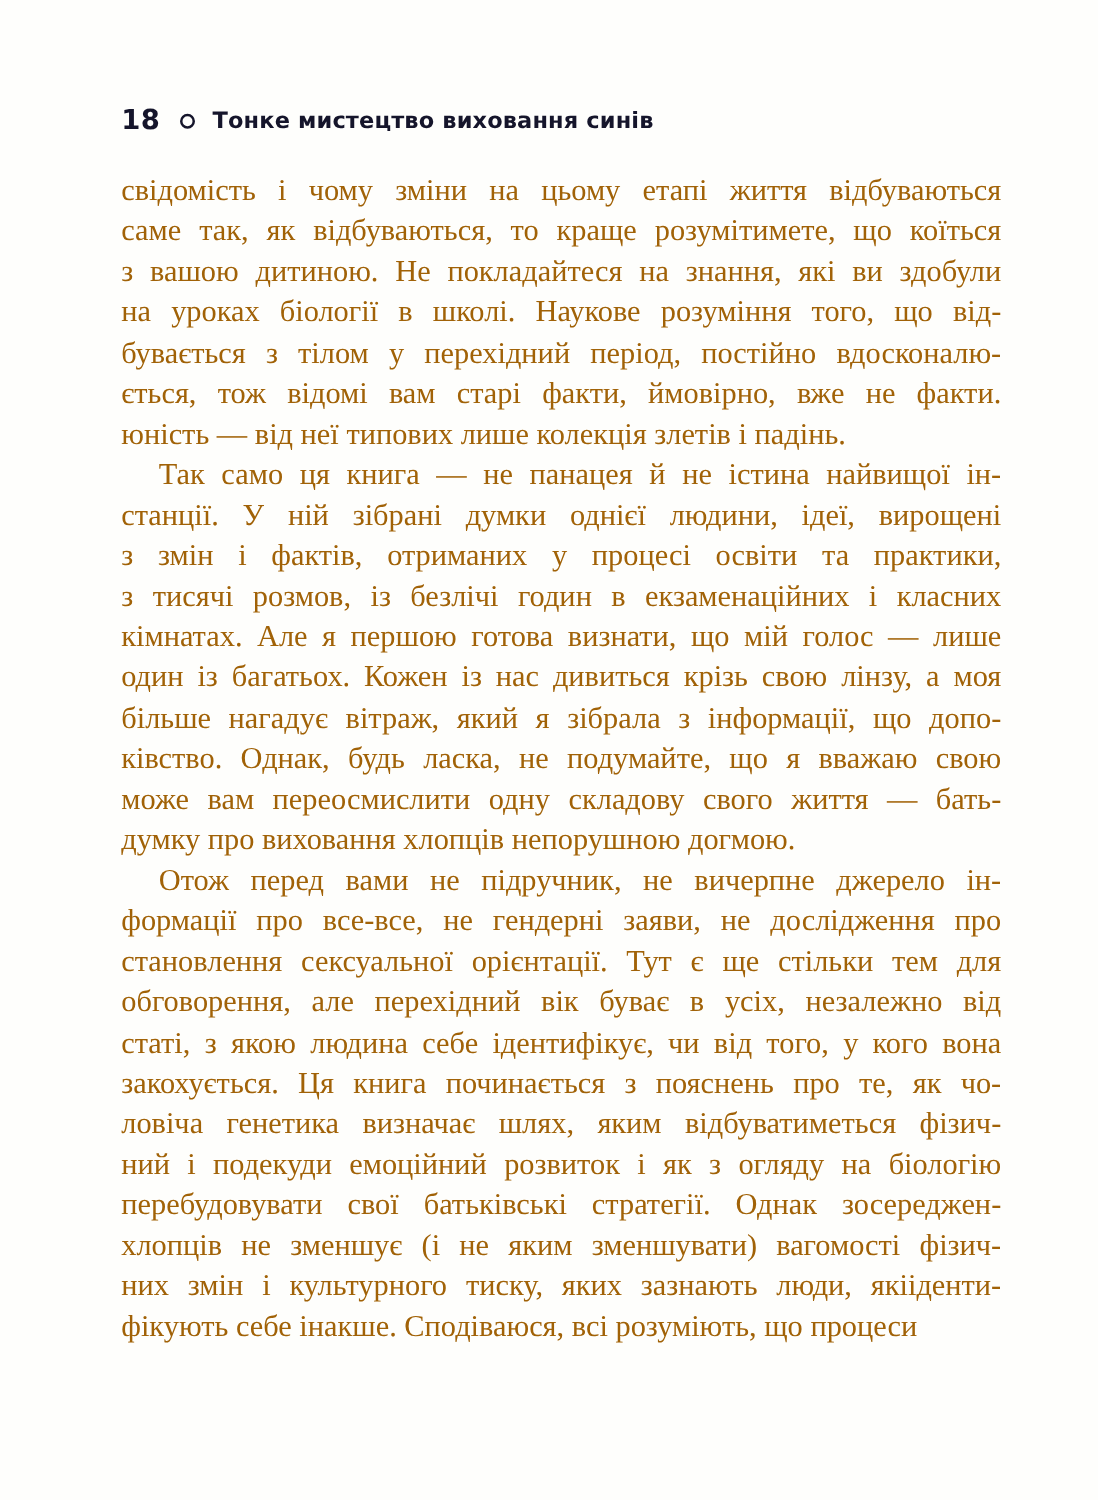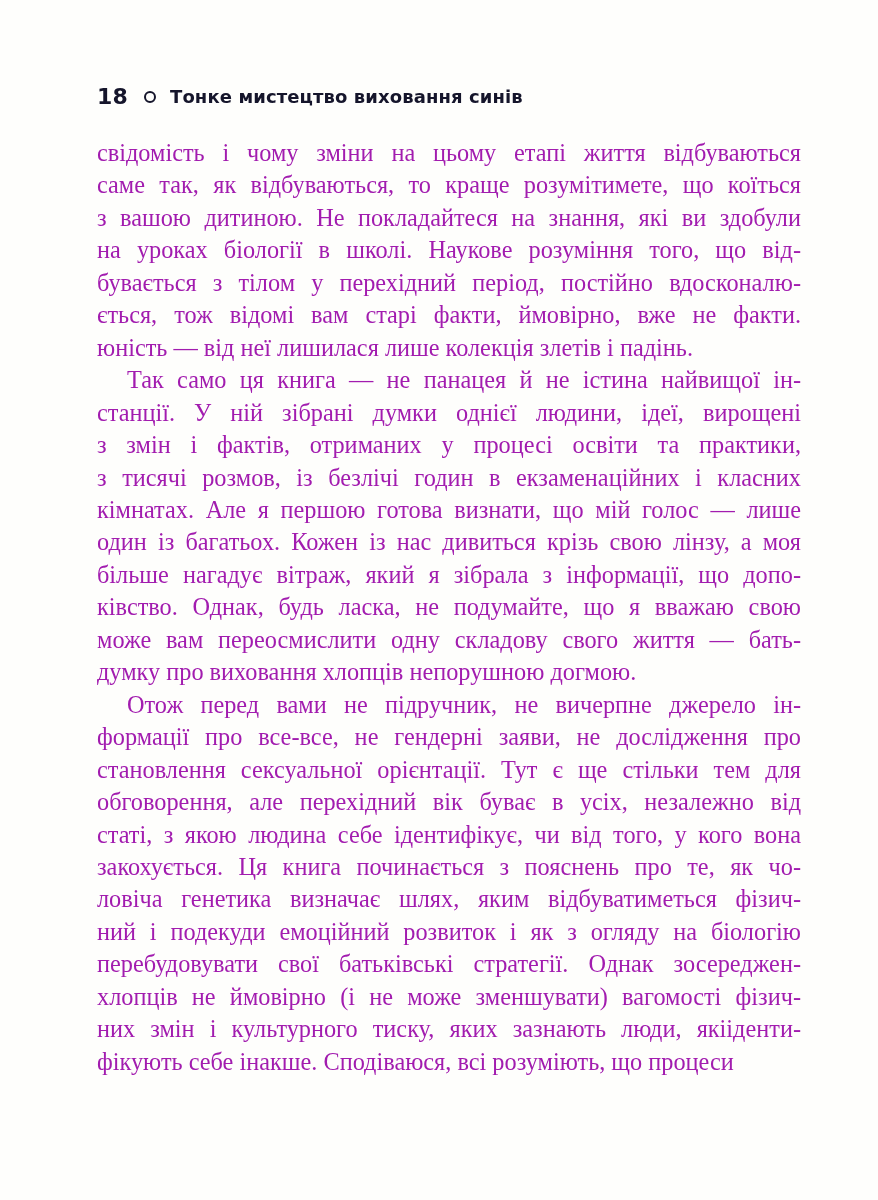--- a/index.html
+++ b/index.html
@@ -63,21 +63,21 @@
   
   .textblock {
     position: absolute;
     left: 97px;
     top: 137px;
     width: 704px;
   }
 
   .para {
     margin: 0;
-    color: #a21caf;
+    color: #a16207;
     font-size: 24.3px;
     line-height: 32.45px;
     text-align: justify;
     text-align-last: left;
     -webkit-hyphens: none;
     hyphens: none;
     word-spacing: 0px;
   }
   .para .ln {
     display: block;
@@ -110,21 +110,21 @@
   </div>
 
   <div class="textblock">
       <p class="para">
         <span class="ln j">свідомість і чому зміни на цьому етапі життя відбуваються</span>
         <span class="ln j">саме так, як відбуваються, то краще розумітимете, що коїться</span>
         <span class="ln j">з вашою дитиною. Не покладайтеся на знання, які ви здобули</span>
         <span class="ln j">на уроках біології в школі. Наукове розуміння того, що від-</span>
         <span class="ln j">бувається з тілом у перехідний період, постійно вдосконалю-</span>
         <span class="ln j">ється, тож відомі вам старі факти, ймовірно, вже не факти.</span>
-        <span class="ln last">юність — від неї лишилася лише колекція злетів і падінь.</span>
+        <span class="ln last">юність — від неї типових лише колекція злетів і падінь.</span>
       </p>
       <p class="para indent">
         <span class="ln j">Так само ця книга — не панацея й не істина найвищої ін-</span>
         <span class="ln j">станції. У ній зібрані думки однієї людини, ідеї, вирощені</span>
         <span class="ln j">з змін і фактів, отриманих у процесі освіти та практики,</span>
         <span class="ln j">з тисячі розмов, із безлічі годин в екзаменаційних і класних</span>
         <span class="ln j">кімнатах. Але я першою готова визнати, що мій голос — лише</span>
         <span class="ln j">один із багатьох. Кожен із нас дивиться крізь свою лінзу, а моя</span>
         <span class="ln j">більше нагадує вітраж, який я зібрала з інформації, що допо-</span>
         <span class="ln j">ківство. Однак, будь ласка, не подумайте, що я вважаю свою</span>
@@ -134,19 +134,19 @@
       <p class="para indent">
         <span class="ln j">Отож перед вами не підручник, не вичерпне джерело ін-</span>
         <span class="ln j">формації про все-все, не гендерні заяви, не дослідження про</span>
         <span class="ln j">становлення сексуальної орієнтації. Тут є ще стільки тем для</span>
         <span class="ln j">обговорення, але перехідний вік буває в усіх, незалежно від</span>
         <span class="ln j">статі, з якою людина себе ідентифікує, чи від того, у кого вона</span>
         <span class="ln j">закохується. Ця книга починається з пояснень про те, як чо-</span>
         <span class="ln j">ловіча генетика визначає шлях, яким відбуватиметься фізич-</span>
         <span class="ln j">ний і подекуди емоційний розвиток і як з огляду на біологію</span>
         <span class="ln j">перебудовувати свої батьківські стратегії. Однак зосереджен-</span>
-        <span class="ln j">хлопців не ймовірно (і не може зменшувати) вагомості фізич-</span>
+        <span class="ln j">хлопців не зменшує (і не яким зменшувати) вагомості фізич-</span>
         <span class="ln j">них змін і культурного тиску, яких зазнають люди, якііденти-</span>
         <span class="ln last">фікують себе інакше. Сподіваюся, всі розуміють, що процеси</span>
       </p>
     </div>
 
 </div>
 
 </body></html>

